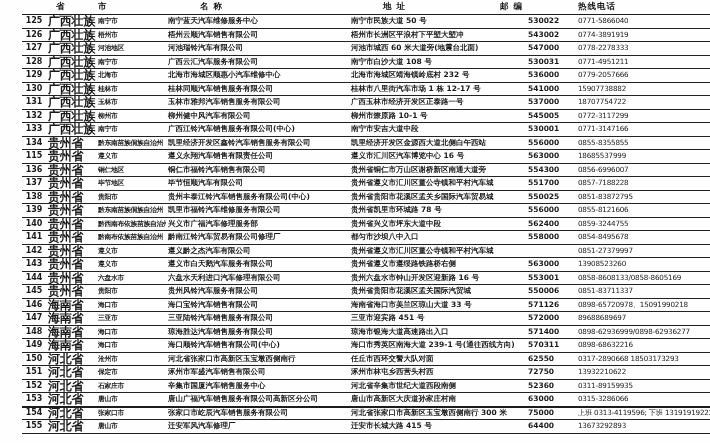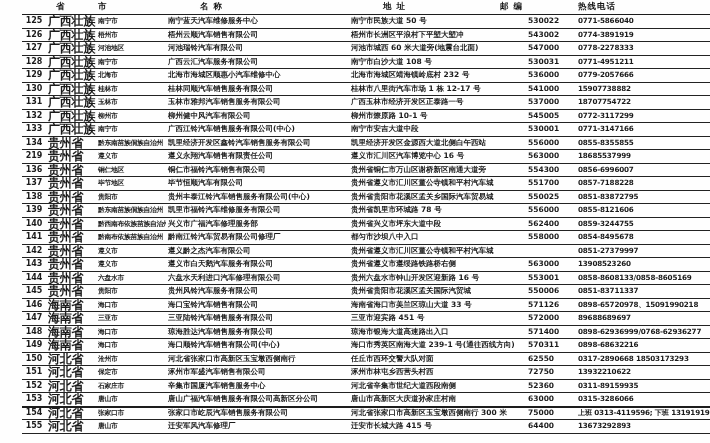--- a/index.html
+++ b/index.html
@@ -63,21 +63,21 @@
     overflow: hidden;
     padding: 0 2px;
     vertical-align: middle;
   }
   td.col-num      { font-size: 8px; font-weight: 600; text-align: center; }
   td.col-province { font-size: 12px; letter-spacing: -0.2px; }
   td.col-city     { font-size: 6.8px; letter-spacing: -0.3px; }
   td.col-name     { font-size: 7.5px; }
   td.col-address  { font-size: 7.5px; }
   td.col-zip      { font-size: 7.5px; font-weight: 600; }
-  td.col-phone    { font-size: 7.2px; font-weight: 700; letter-spacing: -0.2px; margin-left: 44px; }
+  td.col-phone    { font-size: 7.2px; font-weight: 400; letter-spacing: -0.2px; margin-left: 44px; }
 
   .bottom-rule {
     position: absolute;
     left: 22px;
     top: 406px;
     width: 688px;
     height: 1.5px;
     background: #1c1c1c;
   }
 </style>
@@ -191,21 +191,21 @@
         <tr>
           <td class="col-num">134</td>
           <td class="col-province">贵州省</td>
           <td class="col-city">黔东南苗族侗族自治州</td>
           <td class="col-name">凯里经济开发区鑫铃汽车销售服务有限公司</td>
           <td class="col-address">凯里经济开发区金源西大道北侧白午西站</td>
           <td class="col-zip">556000</td>
           <td class="col-phone">0855-8355855</td>
         </tr>
         <tr>
-          <td class="col-num">219</td>
+          <td class="col-num">115</td>
           <td class="col-province">贵州省</td>
           <td class="col-city">遵义市</td>
           <td class="col-name">遵义永翔汽车销售有限责任公司</td>
           <td class="col-address">遵义市汇川区汽车博览中心 16 号</td>
           <td class="col-zip">563000</td>
           <td class="col-phone">18685537999</td>
         </tr>
         <tr>
           <td class="col-num">136</td>
           <td class="col-province">贵州省</td>
@@ -314,21 +314,21 @@
           <td class="col-zip">572000</td>
           <td class="col-phone">89688689697</td>
         </tr>
         <tr>
           <td class="col-num">148</td>
           <td class="col-province">海南省</td>
           <td class="col-city">海口市</td>
           <td class="col-name">琼海胜达汽车销售服务有限公司</td>
           <td class="col-address">琼海市银海大道高速路出入口</td>
           <td class="col-zip">571400</td>
-          <td class="col-phone">0898-62936999/0768-62936277</td>
+          <td class="col-phone">0898-62936999/0898-62936277</td>
         </tr>
         <tr>
           <td class="col-num">149</td>
           <td class="col-province">海南省</td>
           <td class="col-city">海口市</td>
           <td class="col-name">海口顺铃汽车销售有限公司(中心)</td>
           <td class="col-address">海口市秀英区南海大道 239-1 号(通往西线方向)</td>
           <td class="col-zip">570311</td>
           <td class="col-phone">0898-68632216</td>
         </tr>

